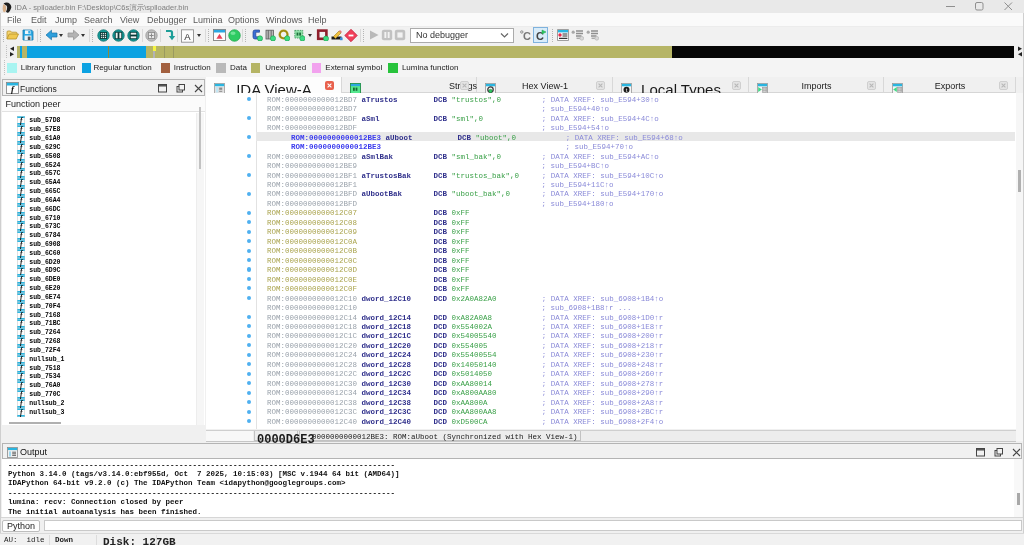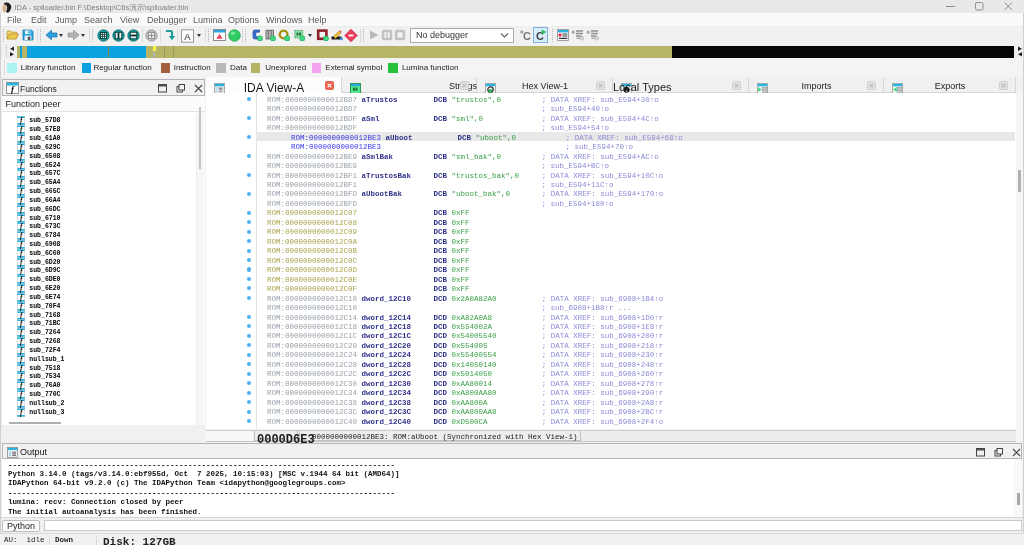--- a/index.html
+++ b/index.html
@@ -8,21 +8,21 @@
 .abs { position:absolute; }
 
 .tsep { position:absolute; top:2px; width:1px; height:13px; background:#d9d9d9; }
 .tgrip { position:absolute; top:2px; width:1px; height:13px; border-left:1px dotted #b5b5b5; }
 .ti { position:absolute; top:2px; }
 .dd { position:absolute; top:7px; width:0; height:0; border-left:2.8px solid transparent; border-right:2.8px solid transparent; border-top:3.4px solid #333; }
 
 #dpre { position:absolute; left:267px; top:95.75px; font-family:"Liberation Mono",monospace; font-size:7.5px; line-height:9.47px; white-space:pre; color:#444; }
 #dpre .a { color:#9aa2ab; }
 #dpre .o { color:#aaa44e; }
-#dpre .b { color:#3b3bee; font-weight:normal;padding-left:24px; }
+#dpre .b { color:#3b3bee; font-weight:bold;padding-left:24px; }
 #dpre .l { color:#31318c; font-weight:bold; }
 #dpre .m { color:#31318c; font-weight:bold; }
 #dpre .g { color:#3aa048; }
 #dpre .c { color:#8a8ad8; }
 .dot { position:absolute; left:246.8px; width:4.2px; height:4.2px; border-radius:50%; background:#4fb0f0; }
 .frow { height:8.84px; display:flex; align-items:center; padding-left:15px; }
 .frow span { font-family:"Liberation Mono",monospace; font-size:6.5px; font-weight:bold; color:#000; margin-left:4.3px; letter-spacing:0; white-space:pre; }
 .fi { flex:0 0 auto; }
 .hbtn { stroke:#444; stroke-width:1; fill:none; }
 </style></head>
@@ -253,21 +253,21 @@
 <div class="abs" style="left:0;top:77px;width:1024px;height:16px;">
 <div style="position:absolute;left:206px;top:0;width:136px;height:16px;background:#fdfdfd;border-right:1px solid #d8d8d8;"></div>
 <div style="position:absolute;left:214px;top:2.5px;"><svg width="11" height="11" viewBox="0 0 11 11">
         <rect x="0.5" y="0.5" width="10" height="10" fill="#f5f5f5" stroke="#9a9a9a" stroke-width="0.8"></rect>
         <rect x="0.9" y="0.9" width="9.2" height="2.4" fill="#2ab5e0"></rect>
         <rect x="1.2" y="3.8" width="8.6" height="6" fill="#dcdcdc"></rect>
         <rect x="2" y="4.2" width="2.2" height="5.2" fill="#c2e6f4"></rect>
         <rect x="5.2" y="4.6" width="3" height="2.2" fill="#8a8a8a"></rect>
         <rect x="5.2" y="7.8" width="3" height="1.2" fill="#9a9a9a"></rect>
       </svg></div>
-<div style="position:absolute;left:206px;top:3.5px;width:136px;text-align:center;font-size:12px;color:#1a1a1a;">IDA View-A</div>
+<div style="position:absolute;left:206px;top:3.5px;width:136px;text-align:center;font-size:15px;color:#1a1a1a;">IDA View-A</div>
 <div style="position:absolute;left:325px;top:3.5px;width:9px;height:9px;background:#e8614d;border-radius:2px;"></div>
     <svg style="position:absolute;left:325px;top:3.5px" width="9" height="9" viewBox="0 0 9 9">
       <path d="M2.6 2.6 L6.4 6.4 M6.4 2.6 L2.6 6.4" stroke="#fff" stroke-width="1.1"></path>
     </svg>
 <div style="position:absolute;left:342px;top:0;width:135px;height:16px;background:#f0f0f0;border-right:1px solid #d8d8d8;border-bottom:1px solid #d6d6d6;"></div>
 <div style="position:absolute;left:350px;top:2.5px;"><svg width="11" height="11" viewBox="0 0 11 11">
         <rect x="0.5" y="0.5" width="10" height="10" fill="#55e88e" stroke="#1f8f45" stroke-width="0.9"></rect>
         <rect x="0.9" y="0.9" width="9.2" height="2.2" fill="#2aa8e0"></rect>
         <rect x="3" y="4.6" width="1.8" height="3.2" fill="#156b36"></rect>
         <rect x="5.6" y="4.6" width="1.8" height="3.2" fill="#156b36"></rect>
@@ -289,21 +289,21 @@
     <svg style="position:absolute;left:596px;top:3.5px" width="9" height="9" viewBox="0 0 9 9">
       <path d="M2.6 2.6 L6.4 6.4 M6.4 2.6 L2.6 6.4" stroke="#b8b8b8" stroke-width="1.1"></path>
     </svg>
 <div style="position:absolute;left:613px;top:0;width:136px;height:16px;background:#f0f0f0;border-right:1px solid #d8d8d8;border-bottom:1px solid #d6d6d6;"></div>
 <div style="position:absolute;left:621px;top:2.5px;"><svg width="11" height="11" viewBox="0 0 11 11">
         <rect x="0.5" y="0.5" width="10" height="10" fill="#f5f5f5" stroke="#9a9a9a" stroke-width="0.8"></rect>
         <rect x="0.9" y="0.9" width="9.2" height="2.4" fill="#2ab5e0"></rect>
         <circle cx="5.5" cy="6.8" r="3" fill="#1c1c1c"></circle>
         <text x="5.5" y="9" font-size="6" fill="#fff" text-anchor="middle" font-family="Liberation Sans,sans-serif">t</text>
       </svg></div>
-<div style="position:absolute;left:613px;top:3.5px;width:136px;text-align:left;font-size:11px;color:#1a1a1a;">Local Types</div>
+<div style="position:absolute;left:613px;top:3.5px;width:136px;text-align:center;font-size:15px;color:#1a1a1a;">Local Types</div>
 <div style="position:absolute;left:732px;top:3.5px;width:9px;height:9px;background:#e4e4e4;border:0.5px solid #cfcfcf;border-radius:2px;"></div>
     <svg style="position:absolute;left:732px;top:3.5px" width="9" height="9" viewBox="0 0 9 9">
       <path d="M2.6 2.6 L6.4 6.4 M6.4 2.6 L2.6 6.4" stroke="#b8b8b8" stroke-width="1.1"></path>
     </svg>
 <div style="position:absolute;left:749px;top:0;width:135px;height:16px;background:#f0f0f0;border-right:1px solid #d8d8d8;border-bottom:1px solid #d6d6d6;"></div>
 <div style="position:absolute;left:757px;top:2.5px;"><svg width="11" height="11" viewBox="0 0 11 11">
         <rect x="0.5" y="0.5" width="10" height="10" fill="#f5f5f5" stroke="#9a9a9a" stroke-width="0.8"></rect>
         <rect x="0.9" y="0.9" width="9.2" height="2.4" fill="#2ab5e0"></rect>
         <path d="M1.2 4 L4.8 6.5 L1.2 9 Z" fill="#3ddc84"></path>
         <rect x="5.4" y="4.2" width="4.4" height="5.2" fill="#e8e8e8" stroke="#888" stroke-width="0.5"></rect>

